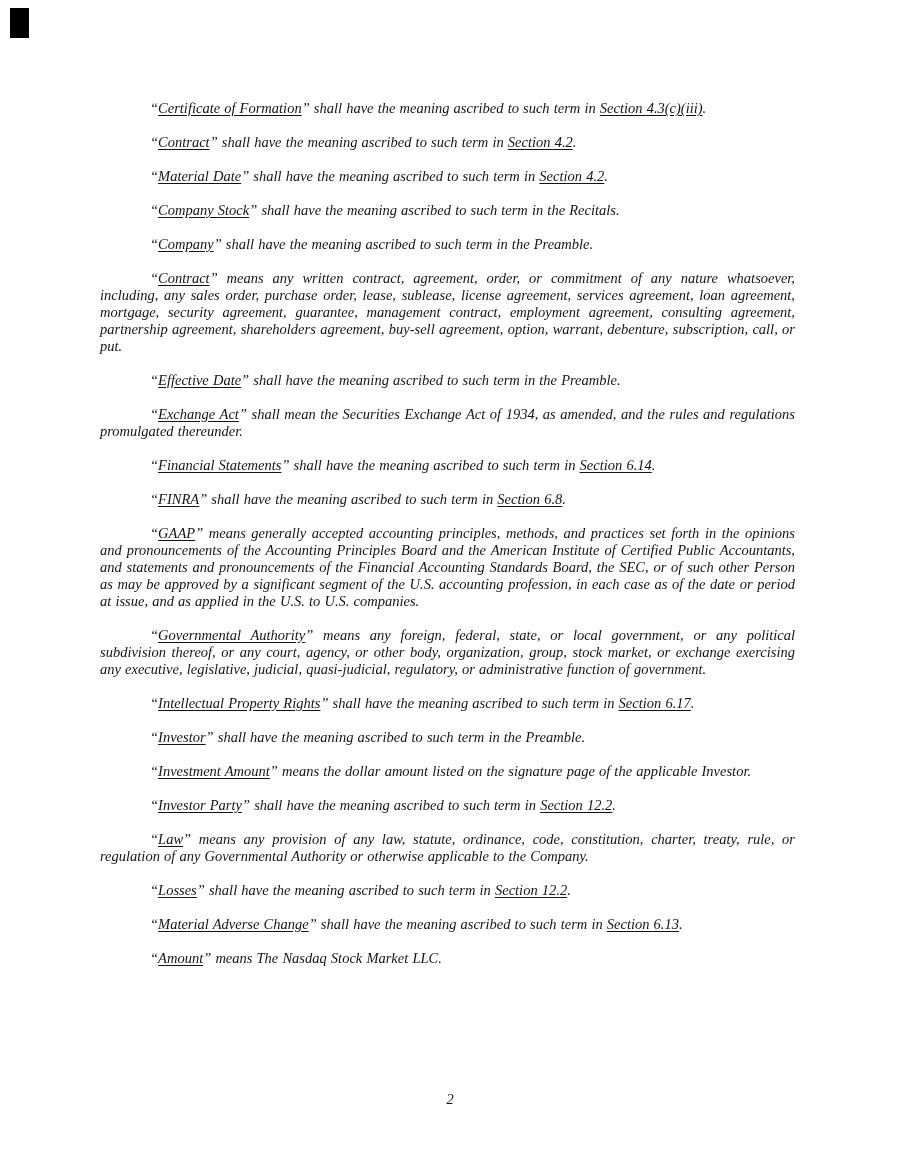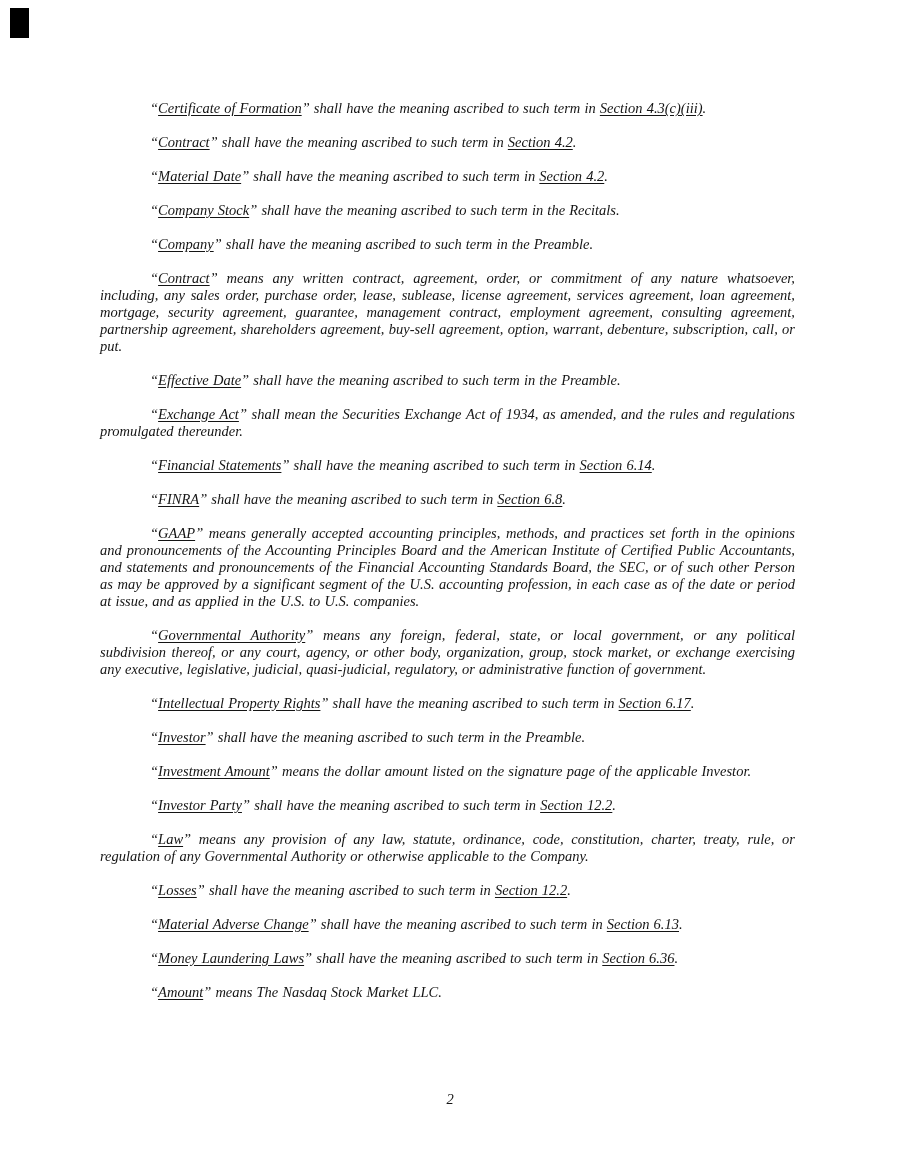--- a/index.html
+++ b/index.html
@@ -62,17 +62,16 @@
       <p class="para"><span>“</span><span class="ul">FINRA</span><span>” shall have the meaning ascribed to such term in </span><span class="ul">Section 6.8</span><span>.</span></p>
       <p class="para"><span>“</span><span class="ul">GAAP</span><span>” means generally accepted accounting principles, methods, and practices set forth in the opinions and pronouncements of the Accounting Principles Board and the American Institute of Certified Public Accountants, and statements and pronouncements of the Financial Accounting Standards Board, the SEC, or of such other Person as may be approved by a significant segment of the U.S. accounting profession, in each case as of the date or period at issue, and as applied in the U.S. to U.S. companies.</span></p>
       <p class="para"><span>“</span><span class="ul">Governmental Authority</span><span>” means any foreign, federal, state, or local government, or any political subdivision thereof, or any court, agency, or other body, organization, group, stock market, or exchange exercising any executive, legislative, judicial, quasi-judicial, regulatory, or administrative function of government.</span></p>
       <p class="para"><span>“</span><span class="ul">Intellectual Property Rights</span><span>” shall have the meaning ascribed to such term in </span><span class="ul">Section 6.17</span><span>.</span></p>
       <p class="para"><span>“</span><span class="ul">Investor</span><span>” shall have the meaning ascribed to such term in the Preamble.</span></p>
       <p class="para"><span>“</span><span class="ul">Investment Amount</span><span>” means the dollar amount listed on the signature page of the applicable Investor.</span></p>
       <p class="para"><span>“</span><span class="ul">Investor Party</span><span>” shall have the meaning ascribed to such term in </span><span class="ul">Section 12.2</span><span>.</span></p>
       <p class="para"><span>“</span><span class="ul">Law</span><span>” means any provision of any law, statute, ordinance, code, constitution, charter, treaty, rule, or regulation of any Governmental Authority or otherwise applicable to the Company.</span></p>
       <p class="para"><span>“</span><span class="ul">Losses</span><span>” shall have the meaning ascribed to such term in </span><span class="ul">Section 12.2</span><span>.</span></p>
       <p class="para"><span>“</span><span class="ul">Material Adverse Change</span><span>” shall have the meaning ascribed to such term in </span><span class="ul">Section 6.13</span><span>.</span></p>
-      <p class="para"><span>“</span><span class="ul">Money Laundering Laws</span><span>” shall have the meaning ascribed to such term in </span><span class="ul">Section 6.36</span><span>.</span></p>
       <p class="para"><span>“</span><span class="ul">Amount</span><span>” means The Nasdaq Stock Market LLC.</span></p>
     </main>
   <div class="footer">2</div>
 </div>
 
 </body></html>

